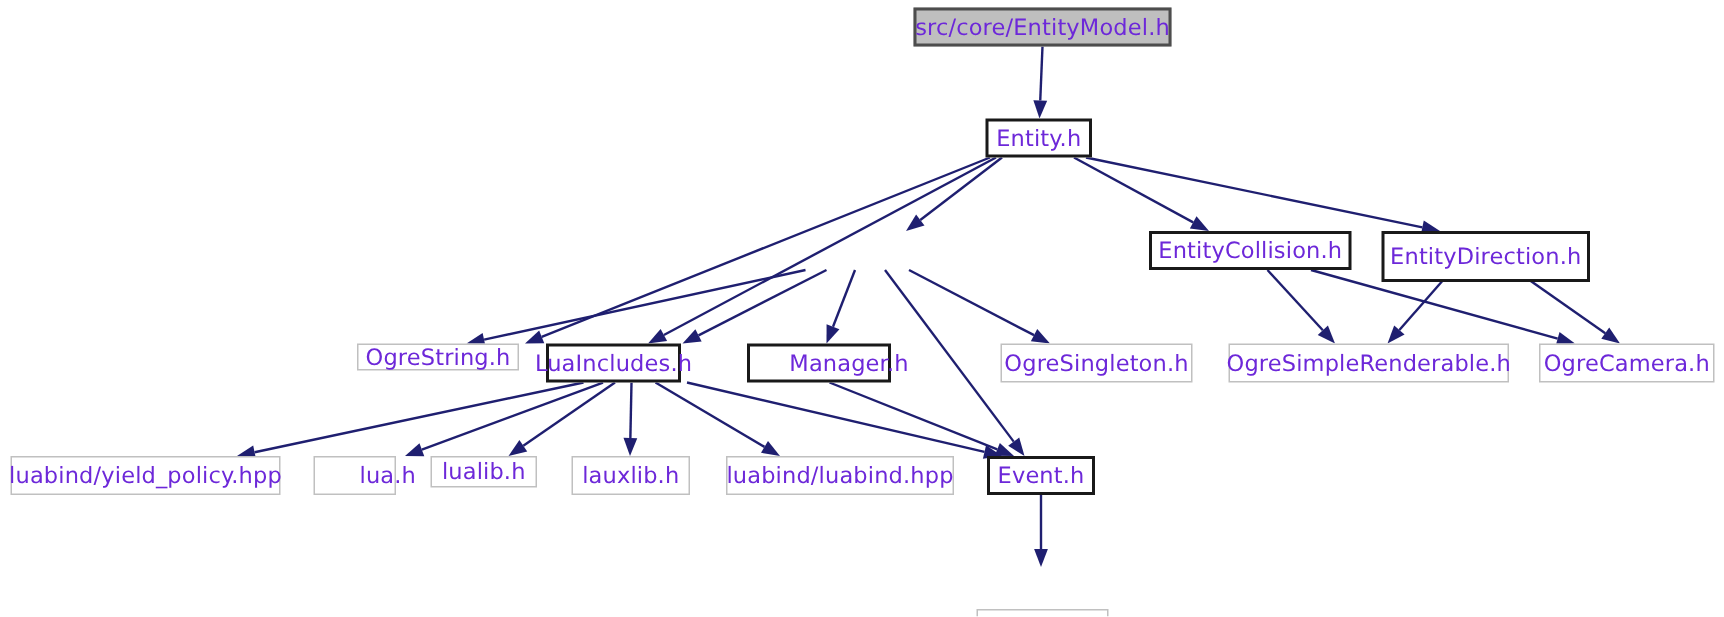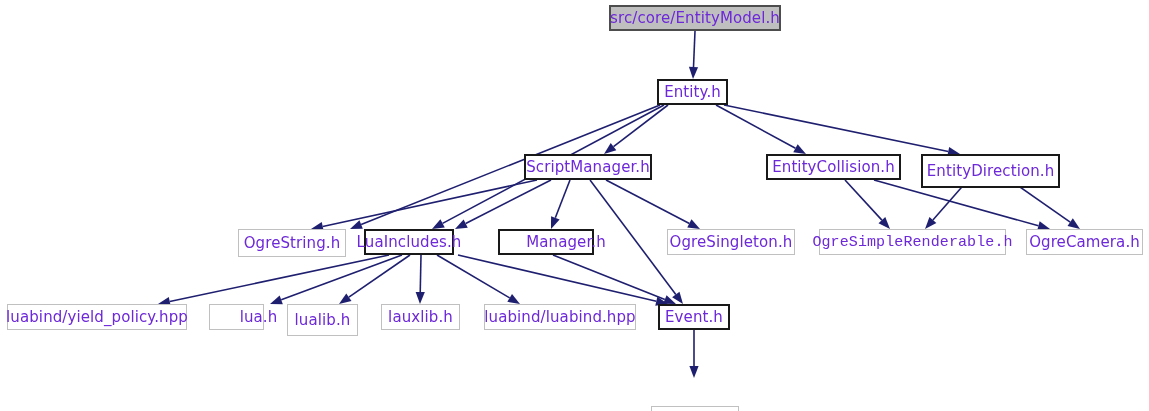--- a/index.html
+++ b/index.html
@@ -149,54 +149,51 @@
         <line x1="694" y1="330" x2="694" y2="366" stroke="#1f1f70" stroke-width="1.6"></line>
         <polygon points="694,378 689.4,366 698.6,366" fill="#1f1f70"></polygon>
       </g>
     </svg>
 <div class="node root" style="left: 609px; top: 5px; width: 172px; height: 26px;">
       <span class="node-label">src/core/EntityModel.h</span>
     </div>
     <div class="node strong" style="left: 657px; top: 79px; width: 71px; height: 26px;">
       <span class="node-label">Entity.h</span>
     </div>
-    <div class="node strong" style="left: 524px; top: 154px; width: 128px; height: 26px;">
-      <span class="node-label">ScriptManager.h</span>
-    </div>
     <div class="node strong" style="left: 766px; top: 154px; width: 135px; height: 26px;">
       <span class="node-label">EntityCollision.h</span>
     </div>
     <div class="node strong" style="left: 921px; top: 154px; width: 139px; height: 34px;">
       <span class="node-label">EntityDirection.h</span>
     </div>
-    <div class="node" style="left: 238px; top: 229px; width: 108px; height: 28px;">
+    <div class="node" style="left: 238px; top: 229px; width: 108px; height: 18px;">
       <span class="node-label">OgreString.h</span>
     </div>
     <div class="node strong" style="left: 364px; top: 229px; width: 90px; height: 26px;">
       <span class="node-label">LuaIncludes.h</span>
     </div>
     <div class="node strong" style="left: 498px; top: 229px; width: 96px; height: 26px; padding-left: 40px;">
       <span class="node-label">Manager.h</span>
     </div>
     <div class="node" style="left: 667px; top: 229px; width: 128px; height: 26px;">
       <span class="node-label">OgreSingleton.h</span>
     </div>
-    <div class="node" style="left: 819px; top: 229px; width: 187px; height: 26px; font-family: Liberation Mono, monospace;">
+    <div class="node" style="left: 819px; top: 229px; width: 187px; height: 26px;">
       <span class="node-label">OgreSimpleRenderable.h</span>
     </div>
     <div class="node" style="left: 1026px; top: 229px; width: 117px; height: 26px;">
       <span class="node-label">OgreCamera.h</span>
     </div>
     <div class="node" style="left: 7px; top: 304px; width: 180px; height: 26px;">
       <span class="node-label">luabind/yield_policy.hpp</span>
     </div>
     <div class="node" style="left: 209px; top: 304px; width: 55px; height: 26px; padding-left: 44px;">
       <span class="node-label">lua.h</span>
     </div>
-    <div class="node" style="left: 287px; top: 304px; width: 71px; height: 32px;">
+    <div class="node" style="left: 287px; top: 304px; width: 71px; height: 21px;">
       <span class="node-label">lualib.h</span>
     </div>
     <div class="node" style="left: 381px; top: 304px; width: 79px; height: 26px;">
       <span class="node-label">lauxlib.h</span>
     </div>
     <div class="node" style="left: 484px; top: 304px; width: 152px; height: 26px;">
       <span class="node-label">luabind/luabind.hpp</span>
     </div>
     <div class="node strong" style="left: 658px; top: 304px; width: 72px; height: 26px;">
       <span class="node-label">Event.h</span>

